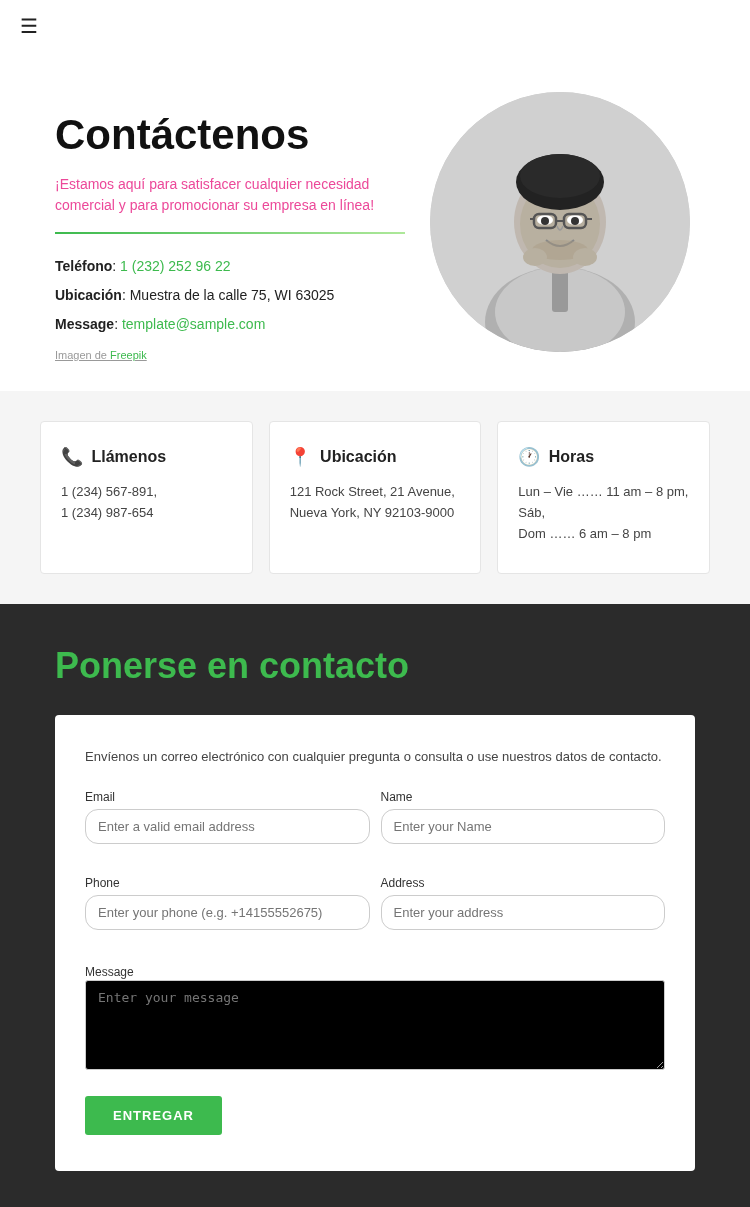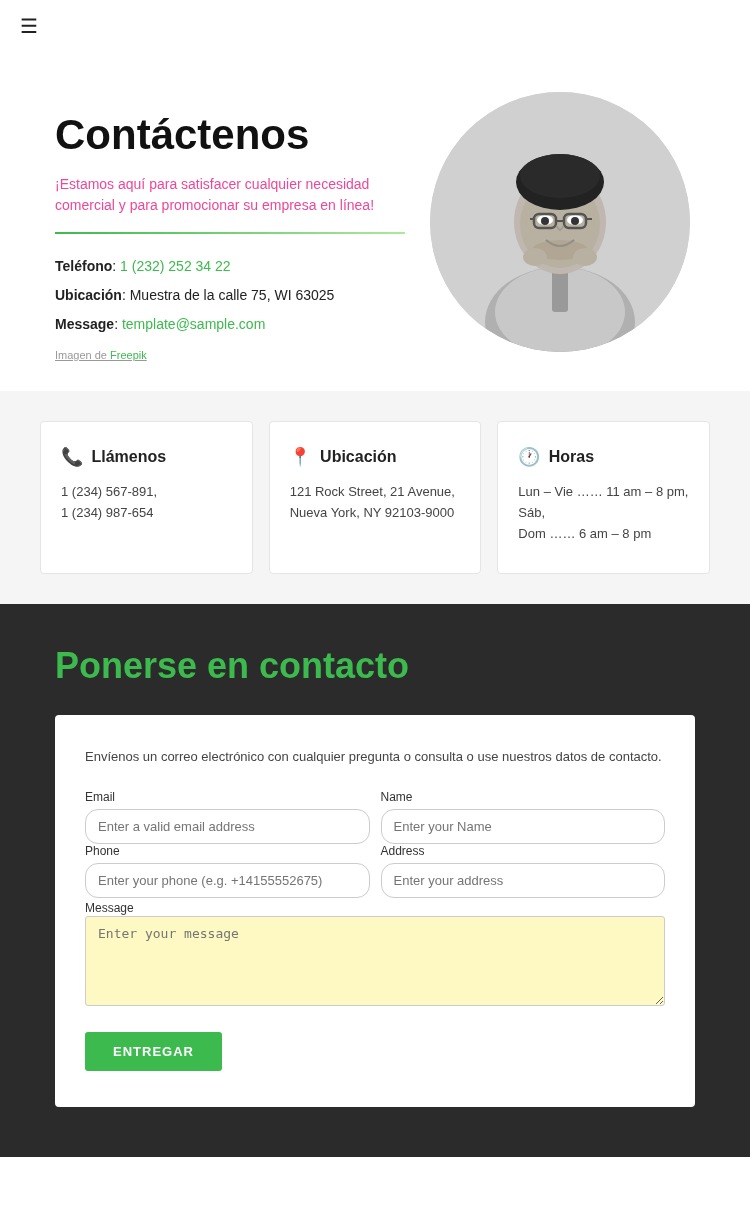--- a/index.html
+++ b/index.html
@@ -158,21 +158,21 @@
     }
     .form-card-desc {
       font-size: 13px;
       color: #444;
       margin-bottom: 24px;
       line-height: 1.5;
     }
     .form-row {
       display: flex;
       gap: 11px;
-      margin-bottom: 0;
+      margin-bottom: 32px;
     }
     .form-group {
       flex: 1;
       display: flex;
       flex-direction: column;
     }
     .form-label {
       font-size: 12px;
       color: #333;
       margin-bottom: 5px;
@@ -187,21 +187,21 @@
       outline: none;
       background: #fff;
     }
     .form-textarea {
       border: 1px solid #ccc;
       border-radius: 3px;
       padding: 9px 12px;
       font-size: 13px;
       color: #666;
       outline: none;
-      background: #fef9c3;
+      background: #000000;
       resize: vertical;
       height: 90px;
       width: 100%;
     }
     .form-message-group {
       margin-bottom: 22px;
     }
     .submit-btn {
       background: #3dba4e;
       color: #fff;
@@ -223,21 +223,21 @@
 </nav>
 
 <section class="hero-section">
   <div class="hero-left">
     <h1 class="hero-title">Contáctenos</h1>
     <p class="hero-subtitle">¡Estamos aquí para satisfacer cualquier necesidad comercial y para promocionar su empresa en línea!</p>
     <div class="hero-divider"></div>
     <div class="hero-contact">
       <p>
         <strong>Teléfono</strong>:
-        <a href="#">1 (232) 252 34 22</a>
+        <a href="#">1 (232) 252 96 22</a>
       </p>
       <p>
         <strong>Ubicación</strong>:
         <span>Muestra de la calle 75, WI 63025</span>
       </p>
       <p>
         <strong>Message</strong>:
         <a href="mailto:template@sample.com">template@sample.com</a>
       </p>
     </div>

